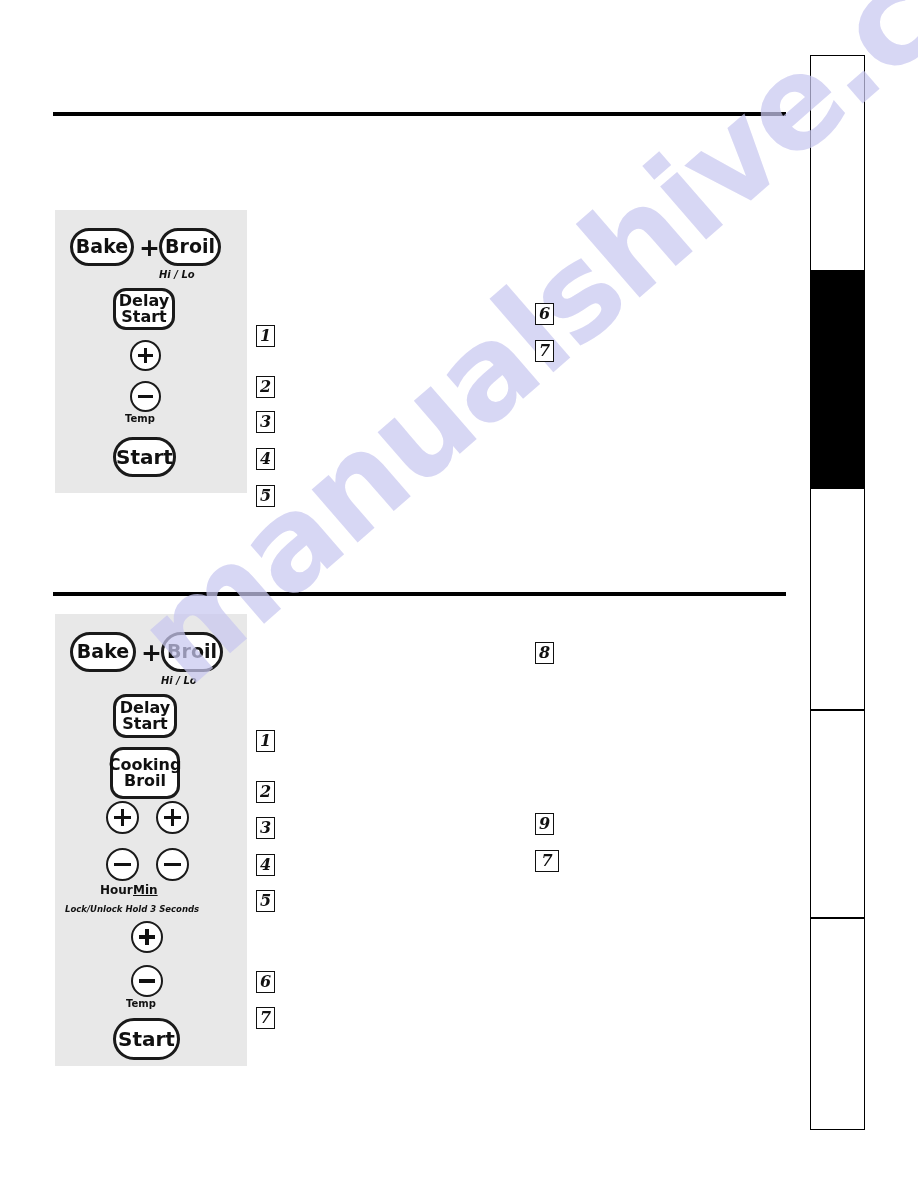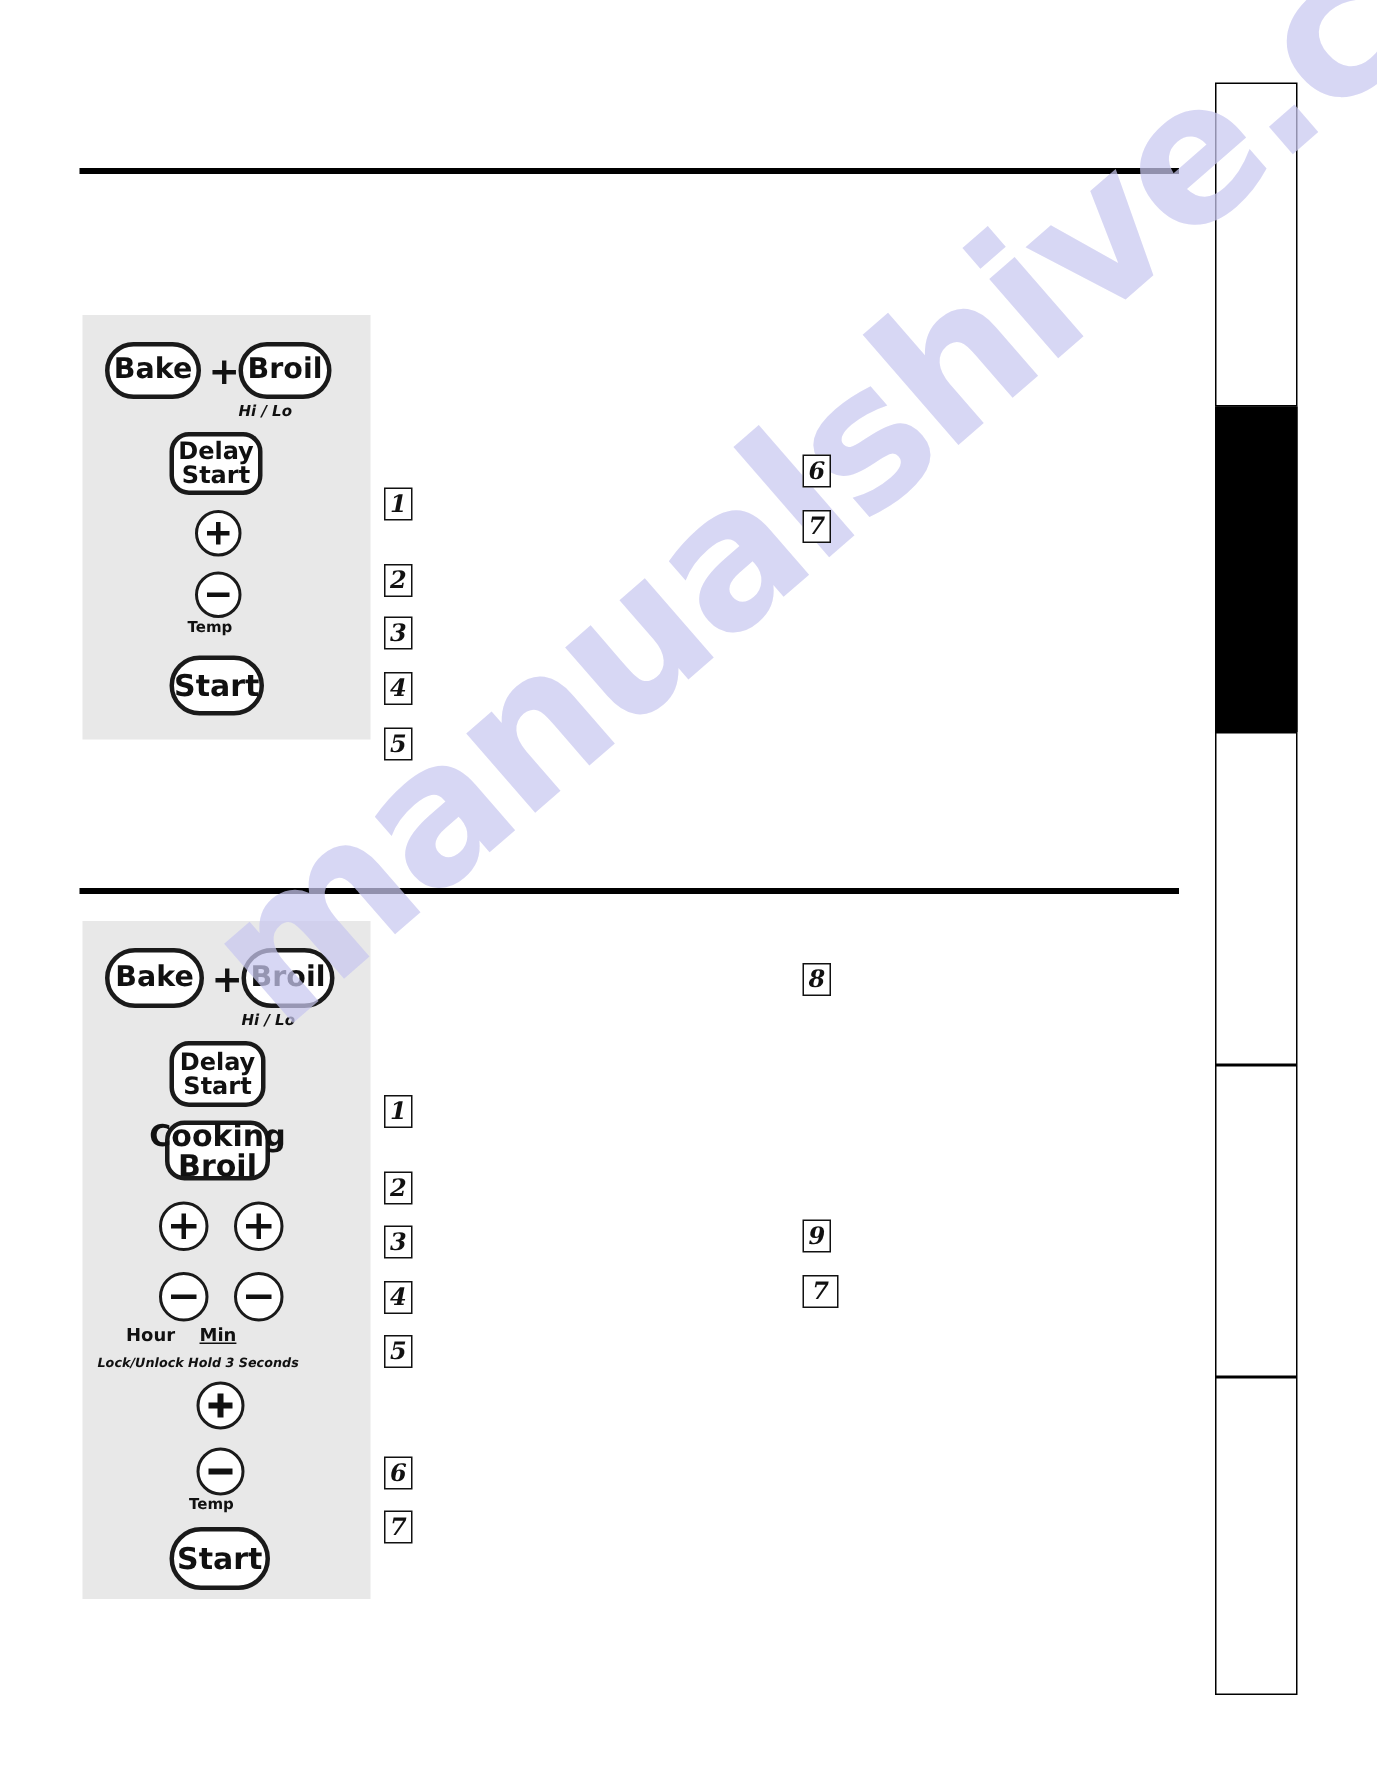--- a/index.html
+++ b/index.html
@@ -252,21 +252,21 @@
       <span>Broil</span>
     </div>
 
     <div class="cap italic" style="left:106px; top:61px; width:62px; font-size:10px;">Hi / Lo</div>
 
     <div class="key" style="left:58px; top:80px; width:64px; height:44px; font-size:16px;">
       <span>Delay</span>
       <span>Start</span>
     </div>
 
-    <div class="key" style="left:55px; top:133px; width:70px; height:40px; font-size:20px;">
+    <div class="key" style="left:55px; top:133px; width:70px; height:52px; font-size:16px;">
       <span>Cooking</span>
       <span>Broil</span>
     </div>
 
     <div class="round-key" style="left:51px; top:187px; width:33px; height:33px;">
       <span class="glyph-h"></span>
       <span class="glyph-v"></span>
     </div>
 
     <div class="round-key" style="left:101px; top:187px; width:33px; height:33px;">
@@ -275,21 +275,21 @@
     </div>
 
     <div class="round-key" style="left:51px; top:234px; width:33px; height:33px;">
       <span class="glyph-h"></span>
     </div>
 
     <div class="round-key" style="left:101px; top:234px; width:33px; height:33px;">
       <span class="glyph-h"></span>
     </div>
 
-    <div class="cap" style="left:29px; top:269px; width:46px; font-size:12px;">Hour</div>
+    <div class="cap" style="left:45px; top:269px; width:46px; font-size:12px;">Hour</div>
 
     <div class="cap" style="left:78px; top:269px; width:46px; font-size:12px;text-decoration:underline;">Min</div>
 
     <div class="cap italic" style="left:10px; top:290px; width:165px; font-size:8.5px;">Lock/Unlock Hold 3 Seconds</div>
 
     <div class="round-key" style="left:76px; top:307px; width:32px; height:32px;">
       <span class="glyph-h"></span>
       <span class="glyph-v"></span>
     </div>
 

